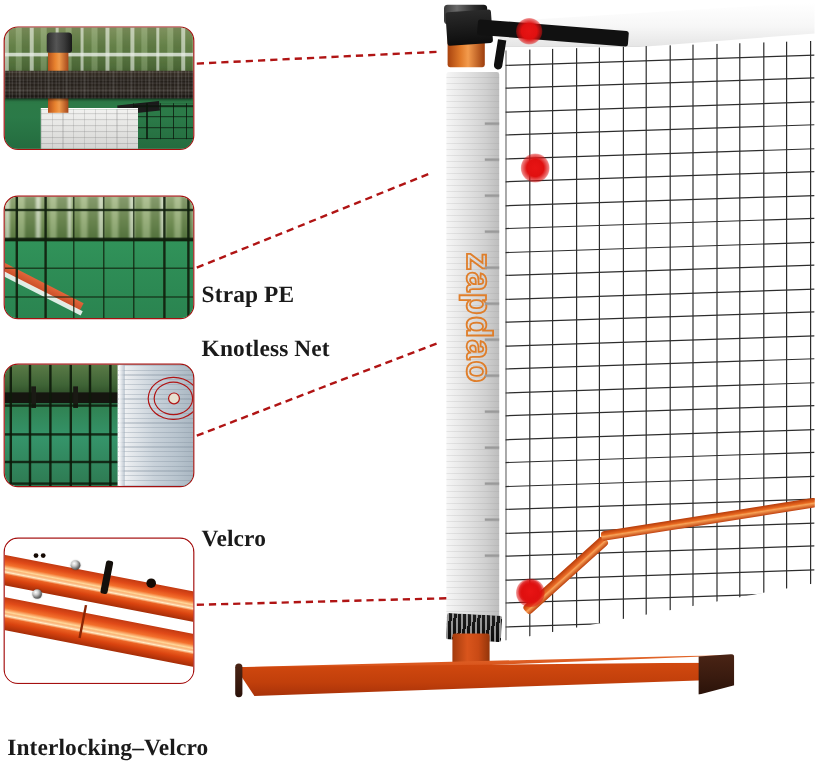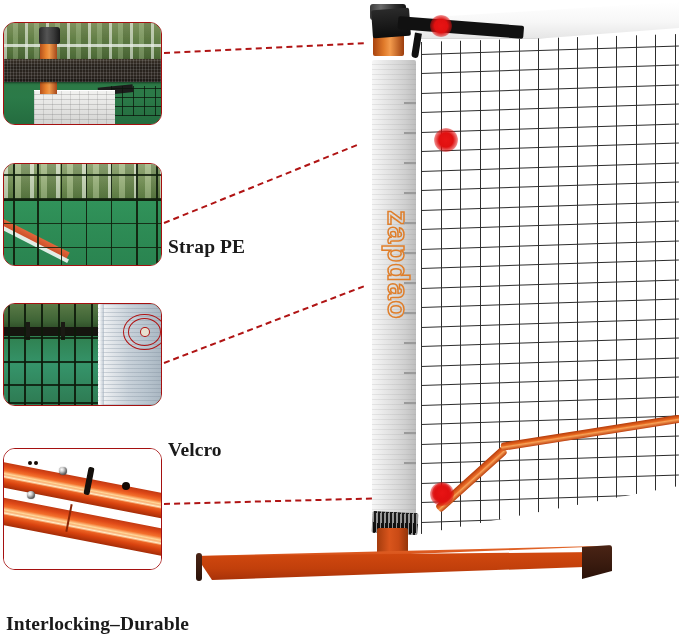--- a/index.html
+++ b/index.html
@@ -314,20 +314,21 @@
           <i style="left:97%"></i>
         <b style="top:10%"></b>
           <b style="top:35%"></b>
           <b style="top:58%"></b>
           <b style="top:82%"></b>
       </div>
     </div>
   </div>
   <div class="label" style="left:168px;top:213px;width:180px;">
     <span>Strap PE</span><br>
+    <span>Knotless Net</span>
   </div>
 
   <div class="card" style="left:3px;top:303px;width:159px;height:103px;">
     <div class="photo">
       <div class="t3-bg"></div>
       <div class="t3-far"></div>
       <div class="t3-rail"></div>
       <div class="t3-railpost" style="left:14%"></div>
       <div class="t3-railpost" style="left:36%"></div>
       <div class="t3-mesh">
@@ -369,17 +370,17 @@
       <div style="position:absolute;left:64px;top:55px;width:2px;height:28px;background:#8a2505;transform:rotate(11deg);"></div>
 
       <div class="rivet" style="left:55px;top:18px;width:8px;height:8px;"></div>
       <div class="rivet" style="left:23px;top:42px;width:8px;height:8px;"></div>
       <div class="hole" style="left:118px;top:33px;width:8px;height:8px;"></div>
       <div class="hole" style="left:24px;top:12px;width:4px;height:4px;"></div>
       <div class="hole" style="left:30px;top:12px;width:4px;height:4px;"></div>
     </div>
   </div>
   <div class="label" style="left:6px;top:590px;width:300px;">
-    <span>Interlocking–Durable</span><br>
+    <span>Interlocking–Velcro</span><br>
     
   </div>
 
 </div>
 
 </body></html>

